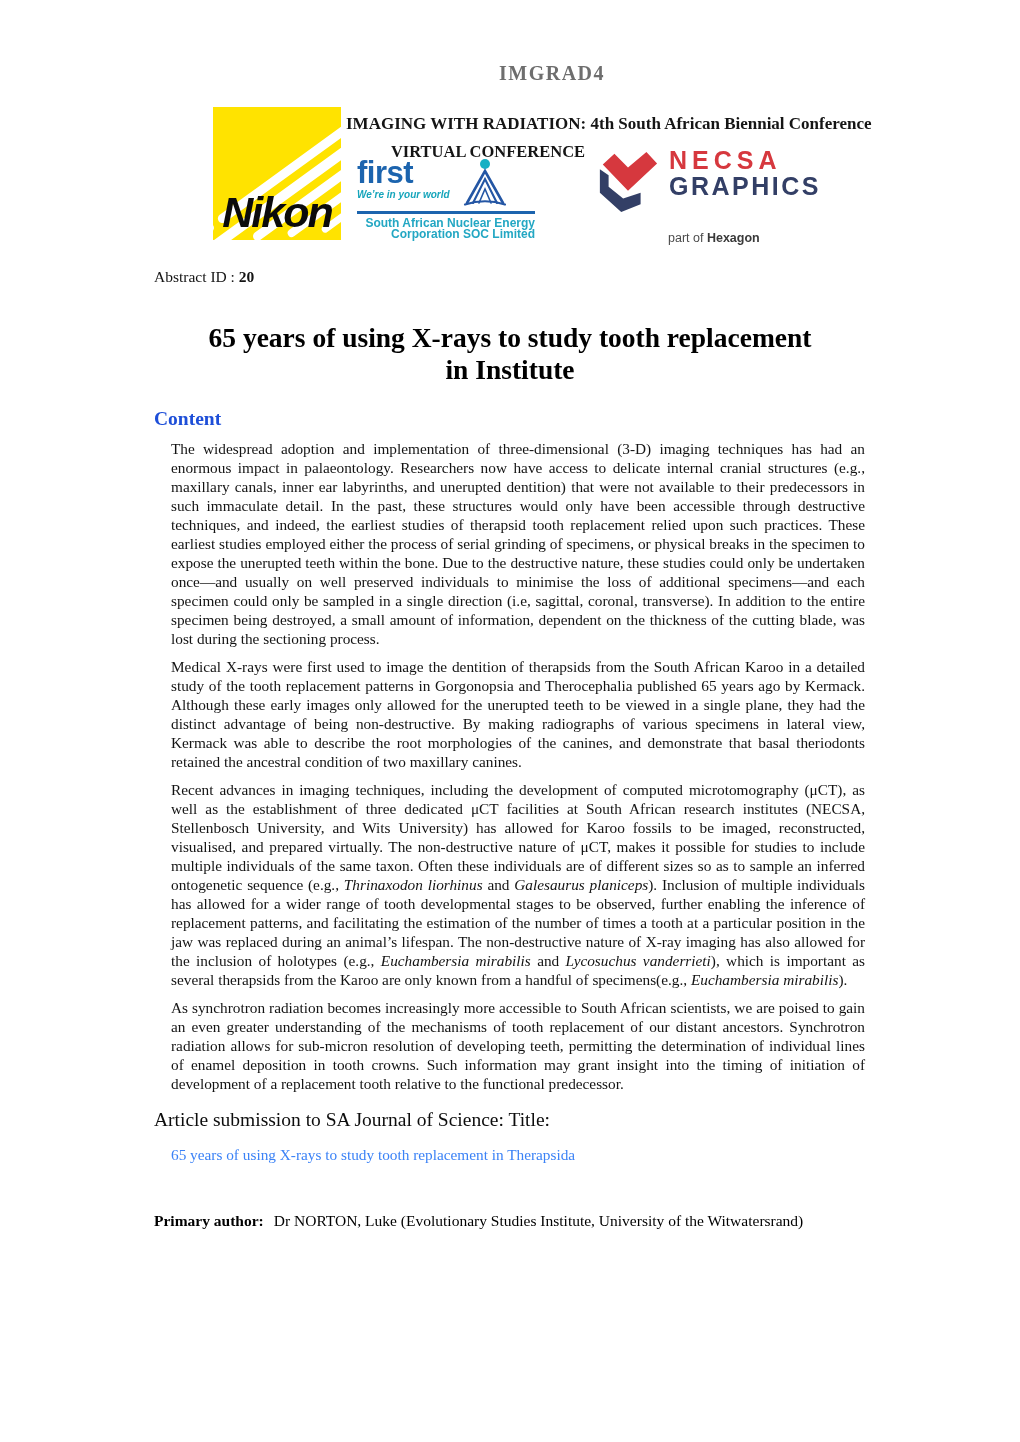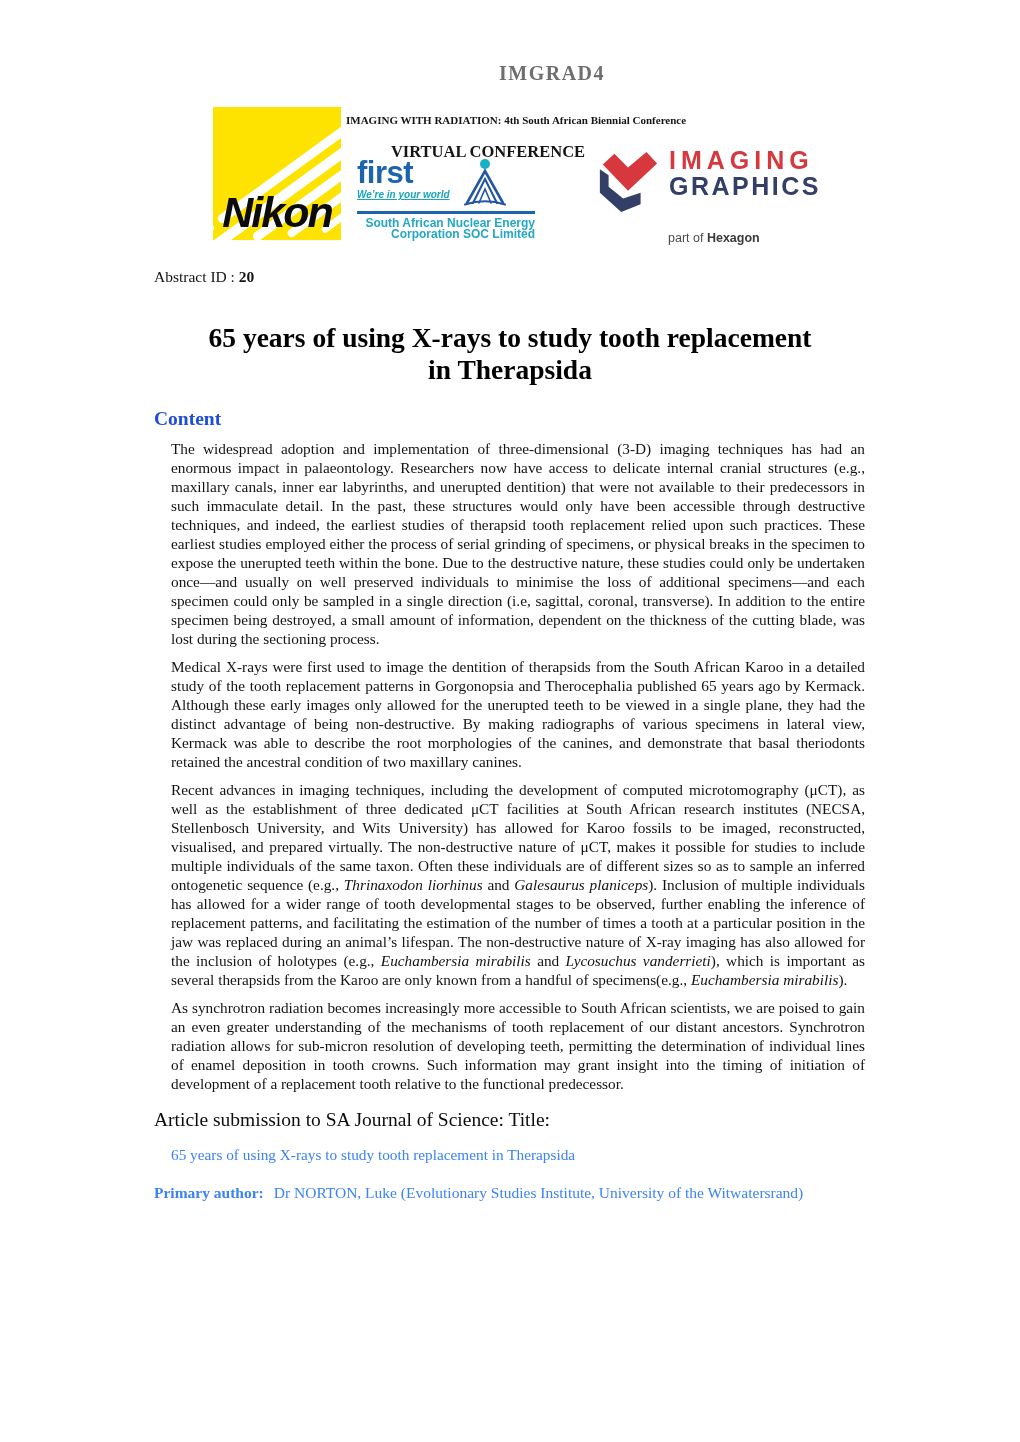--- a/index.html
+++ b/index.html
@@ -8,52 +8,52 @@
     font-family:"Liberation Serif", serif; color:#1a1a1a; overflow:hidden;
   }
   .imgrad {
     position:absolute; top:62px; left:0; width:100%; text-align:center;
     font-size:20px; font-weight:600; letter-spacing:1.5px; color:#6e6e6e;padding-left:42px;
   }
   
   .nikon-logo { position:absolute; left:213px; top:107px; width:128px; height:133px; }
   .conf-line1 {
     position:absolute; left:346px; top:114px; width:460px; white-space:nowrap;
-    font-weight:bold; font-size:11px; color:#151515;
+    font-weight:bold; font-size:17px; color:#151515;
   }
   .conf-line2 {
     position:absolute; left:368px; top:142px; width:240px; text-align:center;
     font-weight:bold; font-size:16.5px; color:#151515;
   }
   .necsa-logo { position:absolute; left:357px; top:158px; width:178px; font-family:"Liberation Sans", sans-serif; }
   .necsa-top { display:flex; align-items:flex-start; gap:6px; }
   .necsa-wordwrap { display:flex; flex-direction:column; }
   .necsa-word { font-weight:bold; font-size:31px; line-height:30px; letter-spacing:-0.5px; color:#1c64ae; }
-  .necsa-tagline { font-style:italic; font-weight:bold; font-size:10px; color:#16a5bb; margin-top:1px;text-decoration:underline; }
+  .necsa-tagline { font-style:italic; font-weight:bold; font-size:10px; color:#16a5bb; margin-top:1px; }
   .necsa-rule { height:2.5px; background:#1c64ae; margin-top:3px; }
   .necsa-sub { font-weight:bold; font-size:12px; line-height:11px; color:#23a7c3; text-align:right; margin-top:4px; }
   .vg-logo { position:absolute; left:596px; top:147px; font-family:"Liberation Sans", sans-serif; }
   .vg-row { display:flex; gap:9px; align-items:flex-start; }
   .vg-volume { font-weight:bold; font-size:25px; line-height:26px; letter-spacing:5px; color:#d6383e; }
   .vg-graphics { font-weight:bold; font-size:25px; line-height:26px; letter-spacing:2.5px; color:#333f66; }
   .vg-tagline { margin:16px 0 0 72px; font-size:12.5px; color:#4c4c4c; }
   .vg-tagline b { color:#3a3a3a; }
   
   .content-col { position:absolute; left:154px; top:268px; width:712px; }
   .abstract-id { font-size:15.5px; color:#131313; }
   .abstract-id b { font-weight:bold; }
   .doc-title { margin-top:36px; text-align:center; font-weight:bold; font-size:27.5px; line-height:32px; color:#000000; }
   .content-h { margin-top:22px; font-weight:bold; font-size:19.5px; color:#1d4ed8; }
   .para {
     margin:9px 13px 0 17px; width:694px; text-align:justify;
     font-size:15.3px; line-height:19px; color:#131313;
   }
   .article-h { margin-top:16px; font-weight:normal; font-size:19.5px; color:#0d0d0d; }
   .article-title { margin:15px 0 0 17px; font-size:15.3px; color:#3b82f6; }
-  .author-line { margin-top:20px; font-size:15.5px; color:#3b82f6; }
+  .author-line { margin-top:48px; font-size:15.5px; color:#000000; }
   .author-label { font-weight:bold; margin-right:10px; }
 </style>
 </head>
 <body>
 
 <div class="page">
 
   <div class="imgrad">IMGRAD4</div>
 
   <div class="nikon-logo">
@@ -99,33 +99,33 @@
     </div>
   </div>
 
   <div class="vg-logo">
     <div class="vg-row">
       <svg width="64" height="68" viewBox="0 0 66 68">
         <polygon points="4,22 4,46 26,66 46,58 46,46 28,52 13,40 13,28" fill="#333f66"></polygon>
         <polygon points="7,17 19,6 33,20 52,4 63,16 33,44" fill="#d6383e"></polygon>
       </svg>
       <div>
-        <div class="vg-volume">IMAGING</div>
+        <div class="vg-volume">NECSA</div>
         <div class="vg-graphics">GRAPHICS</div>
       </div>
     </div>
     <div class="vg-tagline"><span>part of </span><b>Hexagon</b></div>
   </div>
 
   <div class="content-col">
     <div class="abstract-id"><span>Abstract ID : </span><b>20</b></div>
 
     <div class="doc-title">
       <div>65 years of using X-rays to study tooth replacement</div>
-      <div>in Therapsida</div>
+      <div>in Institute</div>
     </div>
 
     <div class="content-h">Content</div>
 
     <p class="para"><span>The widespread adoption and implementation of three-dimensional (3-D) imaging techniques has had an enormous impact in palaeontology. Researchers now have access to delicate internal cranial structures (e.g., maxillary canals, inner ear labyrinths, and unerupted dentition) that were not available to their predecessors in such immaculate detail.  In the past, these structures would only have been accessible through destructive techniques, and indeed, the earliest studies of therapsid tooth replacement relied upon such practices.  These earliest studies employed either the process of serial grinding of specimens, or physical breaks in the specimen to expose the unerupted teeth within the bone. Due to the destructive nature, these studies could only be undertaken once—and usually on well preserved individuals to minimise the loss of additional specimens—and each specimen could only be sampled in a single direction (i.e, sagittal, coronal, transverse). In addition to the entire specimen being destroyed, a small amount of information, dependent on the thickness of the cutting blade, was lost during the sectioning process.</span></p>
     <p class="para"><span>Medical X-rays were first used to image the dentition of therapsids from the South African Karoo in a detailed study of the tooth replacement patterns in Gorgonopsia and Therocephalia published 65 years ago by Kermack. Although these early images only allowed for the unerupted teeth to be viewed in a single plane, they had the distinct advantage of being non-destructive. By making radiographs of various specimens in lateral view, Kermack was able to describe the root morphologies of the canines, and demonstrate that basal theriodonts retained the ancestral condition of two maxillary canines.</span></p>
     <p class="para"><span>Recent advances in imaging techniques, including the development of computed microtomography (μCT), as well as the establishment of three dedicated μCT facilities at South African research institutes (NECSA, Stellenbosch University, and Wits University) has allowed for Karoo fossils to be imaged, reconstructed, visualised, and prepared virtually.  The non-destructive nature of μCT, makes it possible for studies to include multiple individuals of the same taxon.  Often these individuals are of different sizes so as to sample an inferred ontogenetic sequence (e.g., </span><span style="font-style: italic;">Thrinaxodon liorhinus</span><span> and </span><span style="font-style: italic;">Galesaurus planiceps</span><span>).  Inclusion of multiple individuals has allowed for a wider range of tooth developmental stages to be observed, further enabling the inference of replacement patterns, and facilitating the estimation of the number of times a tooth at a particular position in the jaw was replaced during an animal’s lifespan.  The non-destructive nature of X-ray imaging has also allowed for the inclusion of holotypes (e.g., </span><span style="font-style: italic;">Euchambersia mirabilis</span><span> and </span><span style="font-style: italic;">Lycosuchus vanderrieti</span><span>), which is important as several therapsids from the Karoo are only known from a handful of specimens(e.g., </span><span style="font-style: italic;">Euchambersia mirabilis</span><span>).</span></p>
     <p class="para"><span>As synchrotron radiation becomes increasingly more accessible to South African scientists, we are poised to gain an even greater understanding of the mechanisms of tooth replacement of our distant ancestors.  Synchrotron radiation allows for sub-micron resolution of developing teeth, permitting the determination of individual lines of enamel deposition in tooth crowns.  Such information may grant insight into the timing of initiation of development of a replacement tooth relative to the functional predecessor.</span></p>
 
     <div class="article-h">Article submission to SA Journal of Science: Title:</div>

